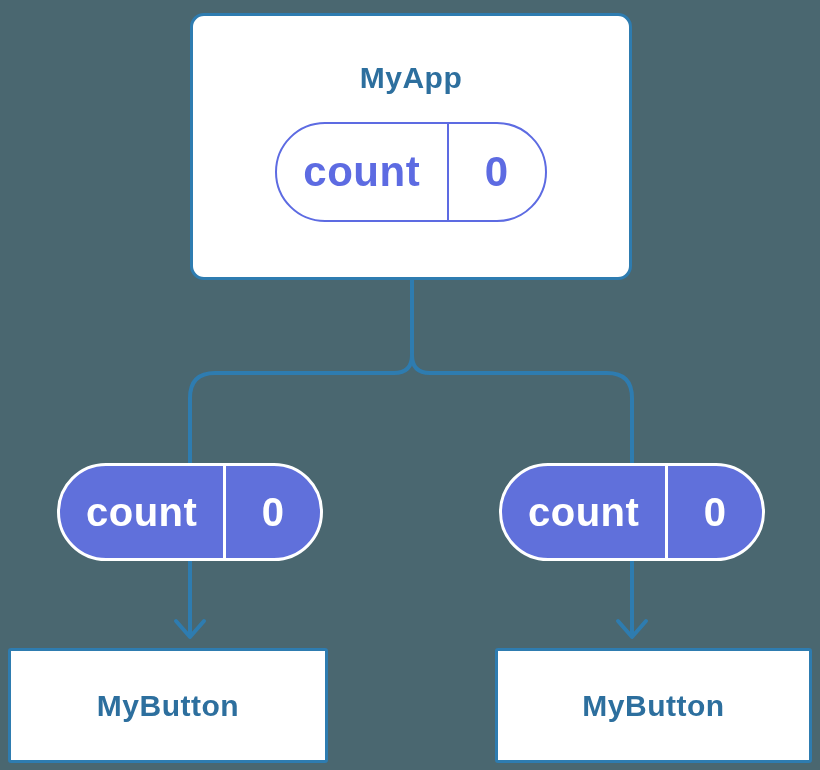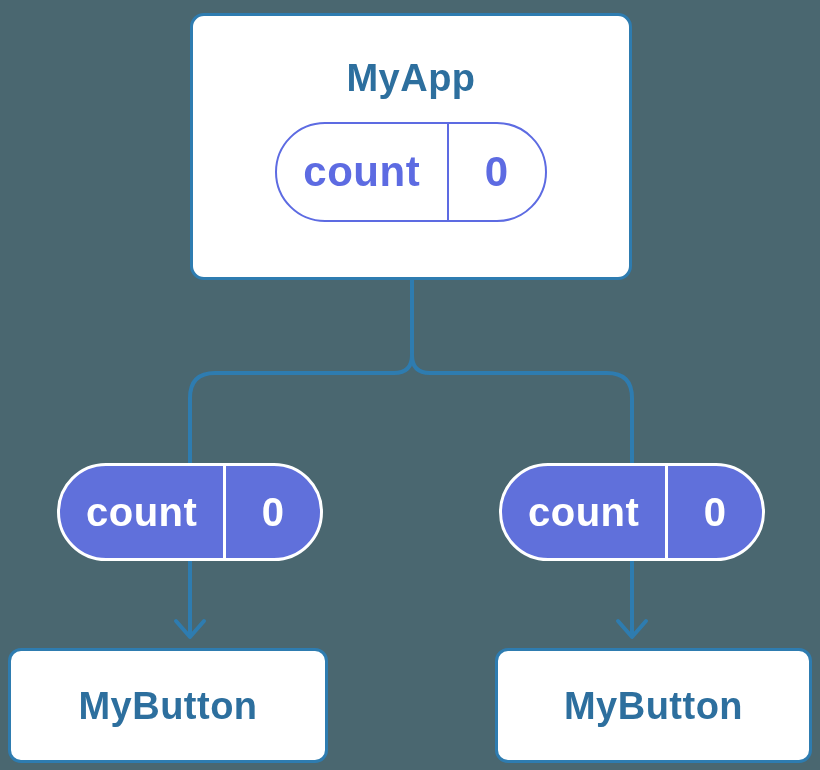--- a/index.html
+++ b/index.html
@@ -40,21 +40,21 @@
     border-radius: 14px;
     display: flex;
     flex-direction: column;
     align-items: center;
     padding-top: 40px;
     gap: 22px;
   }
   .node-title {
     color: var(--node-text-blue);
     font-weight: 700;
-    font-size: 38px;
+    font-size: 30px;
     line-height: 44px;
     letter-spacing: 0.5px;
     white-space: nowrap;
   }
   .pill {
     display: flex;
     align-items: stretch;
     border-radius: 60px;
     font-weight: bold;
   }
@@ -82,21 +82,21 @@
     border: 3px solid var(--white);
     color: var(--white);
   }
   .pill-dark .pill-label { border-right: 3px solid var(--white); }
   .pill-dark .pill-cell { font-size: 40px; }
   .pill-left  { left: 57px; }
   .pill-right { left: 499px; }
   .child-node {
     top: 648px;
     height: 115px;
-    border-radius: 13px;
+    border-radius: 3px;
     display: flex;
     align-items: center;
     justify-content: center;
   }
   .child-left  { left: 8px;   width: 320px; }
   .child-right { left: 495px; width: 317px; }
 </style>
 </head>
 <body>
 

